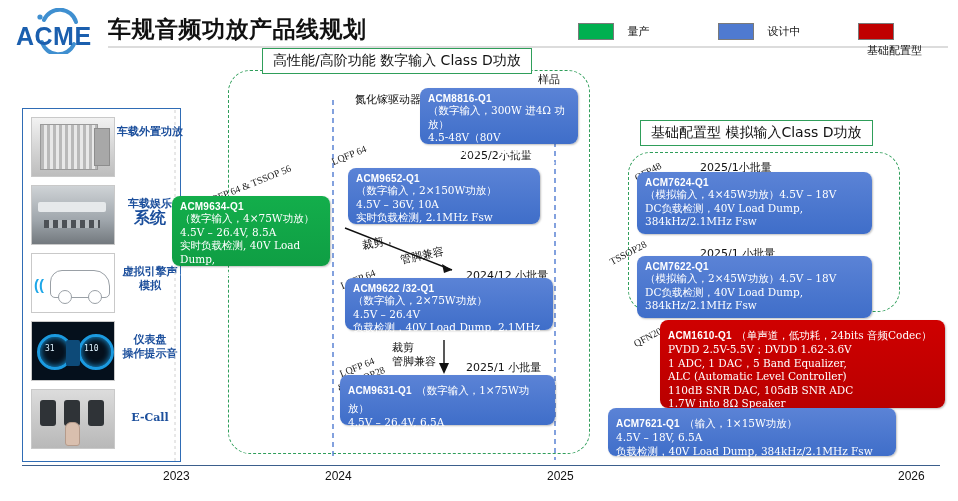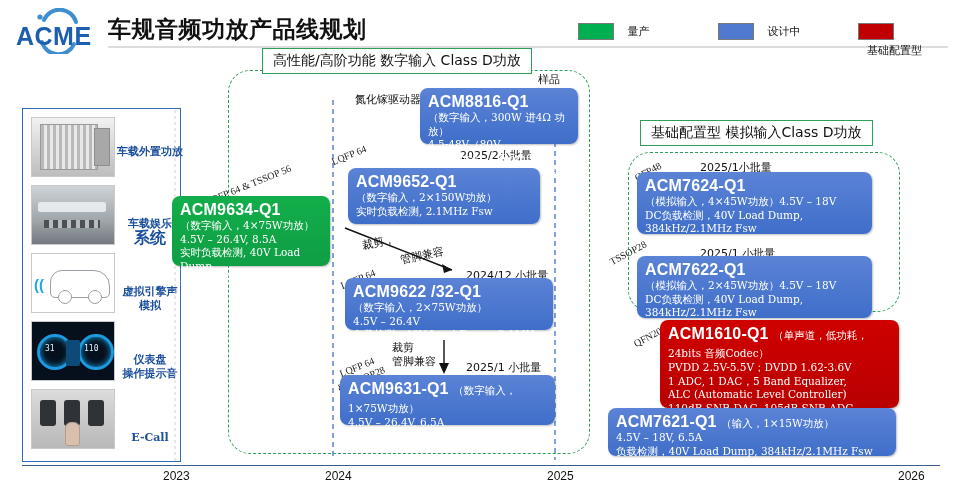--- a/index.html
+++ b/index.html
@@ -40,21 +40,21 @@
 
   
   .axis{position:absolute;left:22px;top:465px;width:918px;height:1px;background:#3b5e8c;}
   .yr{position:absolute;top:469px;font-size:12px;color:#111;font-family:"Liberation Sans",sans-serif;}
 
   
   .appcol{position:absolute;left:22px;top:108px;width:157px;height:352px;border:1px solid #2f6cb5;background:#fff;}
   .app-item{position:absolute;left:8px;width:148px;}
   .app-thumb{position:absolute;left:0;top:0;width:82px;height:58px;border:1px solid #c9c9c9;overflow:hidden;}
   .app-label{position:absolute;left:86px;top:8px;width:66px;font-size:11px;font-weight:bold;color:#1c4f9c;
-    text-align:center;line-height:14px;font-family:"DejaVu Serif","Liberation Serif",serif;margin-top:20px;}
+    text-align:center;line-height:14px;font-family:"DejaVu Serif","Liberation Serif",serif;}
 
   
   .th-amp{width:100%;height:100%;background:linear-gradient(180deg,#f2f2f2 0%,#d9d9d9 45%,#bdbdbd 100%);position:relative;}
   .th-amp:before{content:"";position:absolute;left:8px;top:6px;width:56px;height:44px;
     background:repeating-linear-gradient(90deg,#b9b9b9 0 3px,#e8e8e8 3px 6px);border:1px solid #9a9a9a;}
   .th-amp:after{content:"";position:absolute;right:4px;top:10px;width:14px;height:36px;background:#a8a8a8;border:1px solid #8d8d8d;}
 
   .th-head{width:100%;height:100%;background:linear-gradient(180deg,#cfd3d6 0%,#9ea5ab 60%,#73797e 100%);position:relative;}
   .th-head:before{content:"";position:absolute;left:6px;top:16px;width:68px;height:10px;background:#e6e9eb;border-radius:2px;}
   .th-head:after{content:"";position:absolute;left:12px;top:34px;width:56px;height:8px;
@@ -85,21 +85,21 @@
 
   
   .dash-group{position:absolute;border:1.5px dashed #2f9e5a;border-radius:22px;}
   .grp-title{position:absolute;border:1.4px solid #2f9e5a;background:#ffffff;
     font-size:14px;color:#111;padding:3px 10px;white-space:nowrap;
     font-family:"DejaVu Sans","Liberation Sans",sans-serif;}
 
   
   .card{position:absolute;border-radius:8px;color:#ffffff;padding:5px 8px;box-sizing:border-box;
     box-shadow:1px 1px 2px rgba(0,0,0,.25);}
-  .card .nm{font-size:16px;font-weight:bold;letter-spacing:.2px;font-family:"Liberation Sans",sans-serif;}
+  .card .nm{font-size:10px;font-weight:bold;letter-spacing:.2px;font-family:"Liberation Sans",sans-serif;}
   .card .ln{font-size:10.5px;line-height:13.5px;font-family:"DejaVu Serif","Liberation Serif",serif;}
   .green{background:linear-gradient(180deg,#13ae4b 0%,#0f9e44 100%);}
   .blue{background:linear-gradient(180deg,#5b83d6 0%,#3f6ec9 100%);}
   .red{background:linear-gradient(180deg,#cf0000 0%,#b90000 100%);}
 
   .card-inline .nm{display:inline;}
   .card-inline .sub{display:inline;font-size:10.5px;font-family:"DejaVu Serif","Liberation Serif",serif;}
 
   
   .pkg{position:absolute;font-size:10px;color:#222;white-space:nowrap;
@@ -257,20 +257,21 @@
     <div class="nm">ACM9634-Q1</div>
     <div class="ln">（数字输入，4×75W功放）</div>
     <div class="ln">4.5V – 26.4V, 8.5A</div>
     <div class="ln">实时负载检测, 40V Load Dump,</div>
     <div class="ln">384kHz/2.1MHz Fsw</div>
   </div>
 
   <div class="card blue" style="left:348px;top:168px;width:192px;height:56px;">
     <div class="nm">ACM9652-Q1</div>
     <div class="ln">（数字输入，2×150W功放）</div>
+    <div class="ln">4.5V – 36V, 10A</div>
     <div class="ln">实时负载检测, 2.1MHz Fsw</div>
   </div>
 
   <div class="card blue" style="left:345px;top:278px;width:208px;height:52px;">
     <div class="nm">ACM9622 /32-Q1</div>
     <div class="ln">（数字输入，2×75W功放）</div>
     <div class="ln">4.5V – 26.4V</div>
     <div class="ln">负载检测，40V Load Dump, 2.1MHz Fsw</div>
   </div>
 
@@ -290,21 +291,21 @@
     <div class="ln">384kHz/2.1MHz Fsw</div>
   </div>
 
   <div class="card blue" style="left:637px;top:256px;width:235px;height:62px;">
     <div class="nm">ACM7622-Q1</div>
     <div class="ln">（模拟输入，2×45W功放）4.5V – 18V</div>
     <div class="ln">DC负载检测，40V Load Dump,</div>
     <div class="ln">384kHz/2.1MHz Fsw</div>
   </div>
 
-  <div class="card red card-inline" style="left:660px;top:320px;width:239px;height:88px;">
+  <div class="card red card-inline" style="left:660px;top:320px;width:285px;height:88px;">
     <div>
       <span class="nm">ACM1610-Q1</span>
       <span class="sub">（单声道，低功耗，24bits 音频Codec）</span>
     </div>
     <div class="ln">PVDD 2.5V-5.5V；DVDD 1.62-3.6V</div>
     <div class="ln">1 ADC, 1 DAC，5 Band Equalizer,</div>
     <div class="ln">ALC (Automatic Level Controller)</div>
     <div class="ln">110dB SNR DAC, 105dB SNR ADC</div>
     <div class="ln">1.7W into 8Ω Speaker</div>
   </div>

